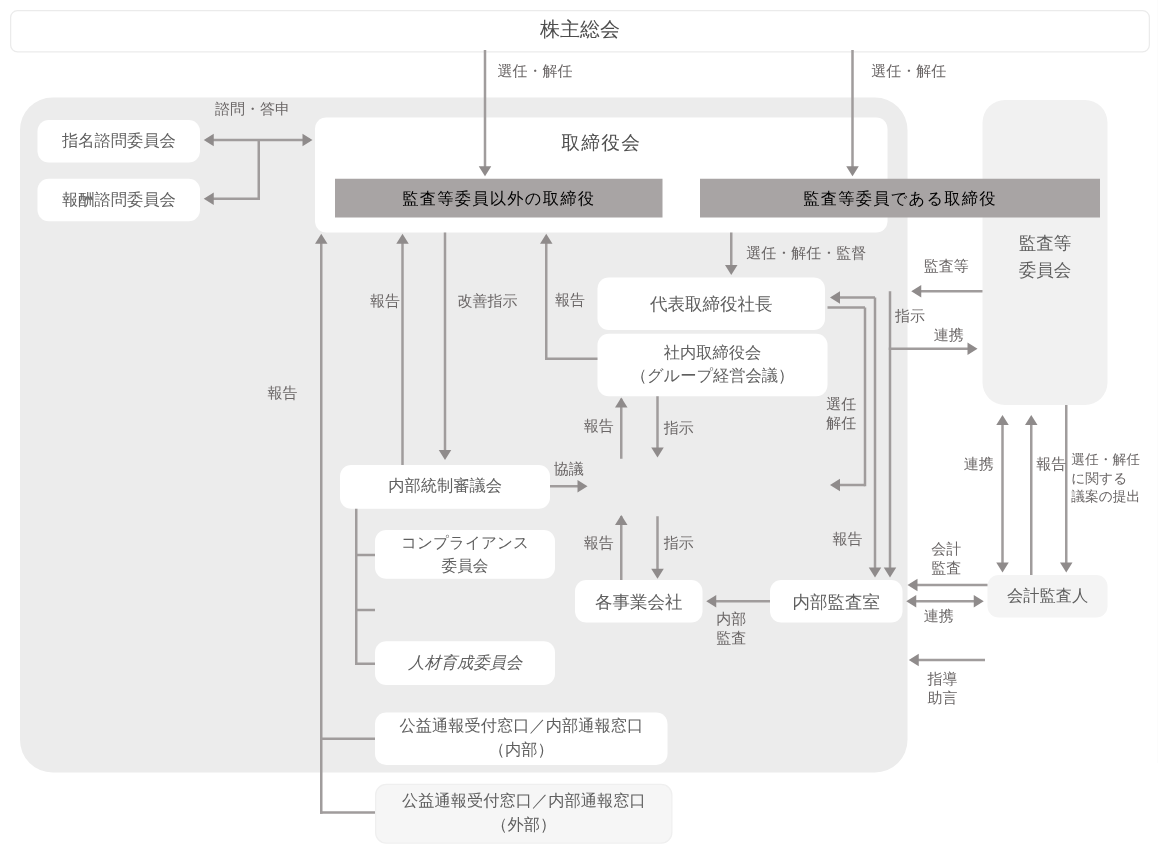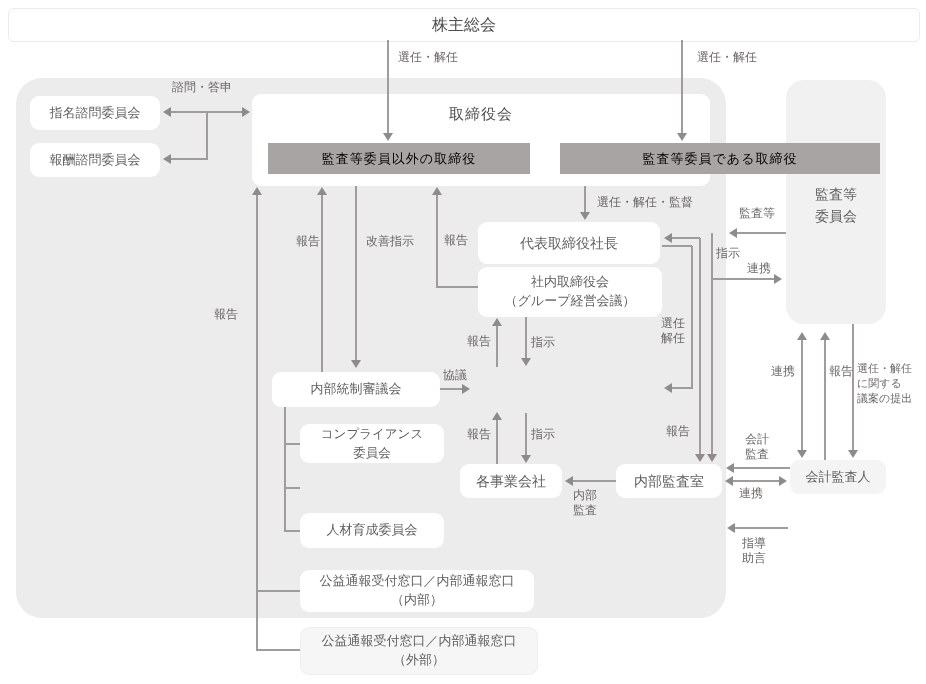--- a/index.html
+++ b/index.html
@@ -53,21 +53,21 @@
   <div class="freetext" style="left:786px;top:183px;width:100px;">監査等
 委員会</div>
 
   <div class="box" style="left:478px;top:222px;width:182px;height:42px;font-size:14px;">代表取締役社長</div>
   <div class="box" style="left:478px;top:267px;width:184px;height:50px;">社内取締役会
 （グループ経営会議）</div>
   <div class="box" style="left:272px;top:372px;width:168px;height:35px;">内部統制審議会</div>
 
   <div class="box" style="left:300px;top:424px;width:144px;height:39px;font-size:12.5px;">コンプライアンス
 委員会</div>
-  <div class="box" style="left:300px;top:513px;width:144px;height:35px;">人材育成委員会</div>
+  <div class="box" style="left:300px;top:513px;width:144px;height:35px;font-style:italic;">人材育成委員会</div>
 
   <div class="box" style="left:460px;top:464px;width:102px;height:34px;font-size:14px;">各事業会社</div>
   <div class="box" style="left:616px;top:464px;width:106px;height:34px;font-size:14px;">内部監査室</div>
 
   <div class="box lt" style="left:790px;top:460px;width:96px;height:34px;">会計監査人</div>
 
   <div class="box" style="left:300px;top:570px;width:234px;height:42px;">公益通報受付窓口／内部通報窓口
 （内部）</div>
   <div class="box" style="left:300px;top:627px;width:236px;height:46px;background:#f6f6f6;border:1px solid #efefef;">公益通報受付窓口／内部通報窓口
 （外部）</div>

